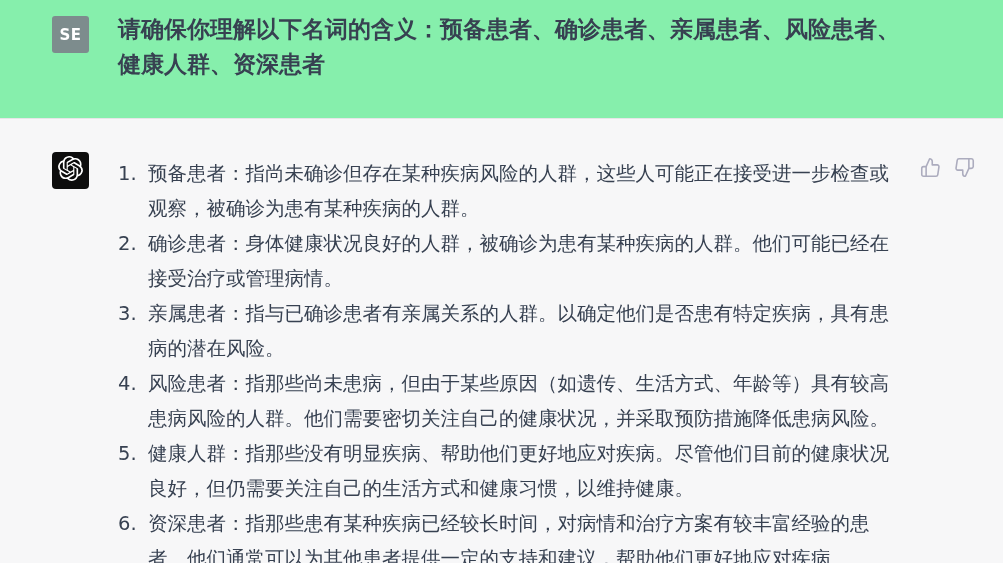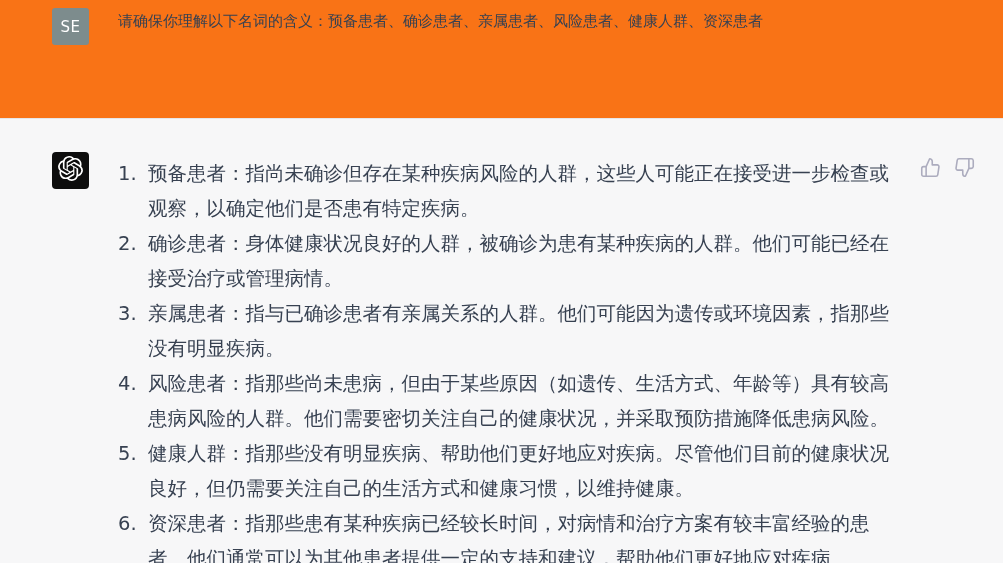--- a/index.html
+++ b/index.html
@@ -8,23 +8,24 @@
     padding: 0;
     width: 1003px;
     height: 563px;
     overflow: hidden;
     background: #ffffff;
     font-family: "DejaVu Sans", "Liberation Sans", sans-serif;
     color: #374151;
   }
   .section { width: 100%; }
   .section--user {
-    background: #f97316;
+    background: #86efac;
     height: 118px;
-    padding-top: 8px;
+    padding-top: 16px;
+    font-weight: bold;
   }
   .section--assistant {
     background: #f7f7f8;
     border-top: 1px solid #e6e6e8;
     height: 445px;
     padding-top: 33px;
   }
   .row {
     display: flex;
     align-items: flex-start;
@@ -45,21 +46,21 @@
     background: #7d8c8d;
     color: #ffffff;
     font-size: 15px;
     letter-spacing: 0.5px;
   }
   .avatar--bot {
     background: #0d0d0d;
     border-radius: 4px;
   }
   .user-text {
-    font-size: 15px;
+    font-size: 23px;
     line-height: 35px;
     width: 790px;
     margin-top: -4px;
     word-break: break-all;
   }
   .def-list {
     margin-top: 4px;
     width: 790px;
   }
   .def-item {
@@ -115,29 +116,29 @@
       <span>
         <svg width="25" height="25" viewBox="0 0 24 24" fill="#ffffff" xmlns="http://www.w3.org/2000/svg">
           <path d="M22.2819 9.8211a5.9847 5.9847 0 0 0-.5157-4.9108 6.0462 6.0462 0 0 0-6.5098-2.9A6.0651 6.0651 0 0 0 4.9807 4.1818a5.9847 5.9847 0 0 0-3.9977 2.9 6.0462 6.0462 0 0 0 .7427 7.0966 5.98 5.98 0 0 0 .511 4.9107 6.051 6.051 0 0 0 6.5146 2.9001A5.9847 5.9847 0 0 0 13.2599 24a6.0557 6.0557 0 0 0 5.7718-4.2058 5.9894 5.9894 0 0 0 3.9977-2.9001 6.0557 6.0557 0 0 0-.7475-7.073zm-9.022 12.6081a4.4755 4.4755 0 0 1-2.8764-1.0408l.1419-.0804 4.7783-2.7582a.7948.7948 0 0 0 .3927-.6813v-6.7369l2.02 1.1686a.071.071 0 0 1 .038.052v5.5826a4.504 4.504 0 0 1-4.4945 4.4944zm-9.6607-4.1254a4.4708 4.4708 0 0 1-.5346-3.0137l.142.0852 4.783 2.7582a.7712.7712 0 0 0 .7806 0l5.8428-3.3685v2.3324a.0804.0804 0 0 1-.0332.0615L9.74 19.9502a4.4992 4.4992 0 0 1-6.1408-1.6464zM2.3408 7.8956a4.485 4.485 0 0 1 2.3655-1.9728V11.6a.7664.7664 0 0 0 .3879.6765l5.8144 3.3543-2.0201 1.1685a.0757.0757 0 0 1-.071 0l-4.8303-2.7865A4.504 4.504 0 0 1 2.3408 7.8956zm16.5963 3.8558L13.1038 8.364 15.1192 7.2a.0757.0757 0 0 1 .071 0l4.8303 2.7913a4.4944 4.4944 0 0 1-.6765 8.1042v-5.6772a.79.79 0 0 0-.407-.667zm2.0107-3.0231l-.142-.0852-4.7735-2.7818a.7759.7759 0 0 0-.7854 0L9.409 9.2297V6.8974a.0662.0662 0 0 1 .0284-.0615l4.8303-2.7866a4.4992 4.4992 0 0 1 6.6802 4.66zM8.3065 12.863l-2.02-1.1638a.0804.0804 0 0 1-.038-.0567V6.0742a4.4992 4.4992 0 0 1 7.3757-3.4537l-.142.0805L8.704 5.459a.7948.7948 0 0 0-.3927.6813zm1.0976-2.3654l2.602-1.4998 2.6069 1.4998v2.9994l-2.5974 1.4997-2.6067-1.4997z"></path>
         </svg>
       </span>
     </div>
 
     <div class="def-list">
       <div class="def-item">
         <span class="def-num">1.</span>
-        <span class="def-text">预备患者：指尚未确诊但存在某种疾病风险的人群，这些人可能正在接受进一步检查或观察，以确定他们是否患有特定疾病。</span>
+        <span class="def-text">预备患者：指尚未确诊但存在某种疾病风险的人群，这些人可能正在接受进一步检查或观察，被确诊为患有某种疾病的人群。</span>
       </div>
       <div class="def-item">
         <span class="def-num">2.</span>
         <span class="def-text">确诊患者：身体健康状况良好的人群，被确诊为患有某种疾病的人群。他们可能已经在接受治疗或管理病情。</span>
       </div>
       <div class="def-item">
         <span class="def-num">3.</span>
-        <span class="def-text">亲属患者：指与已确诊患者有亲属关系的人群。他们可能因为遗传或环境因素，指那些没有明显疾病。</span>
+        <span class="def-text">亲属患者：指与已确诊患者有亲属关系的人群。以确定他们是否患有特定疾病，具有患病的潜在风险。</span>
       </div>
       <div class="def-item">
         <span class="def-num">4.</span>
         <span class="def-text">风险患者：指那些尚未患病，但由于某些原因（如遗传、生活方式、年龄等）具有较高患病风险的人群。他们需要密切关注自己的健康状况，并采取预防措施降低患病风险。</span>
       </div>
       <div class="def-item">
         <span class="def-num">5.</span>
         <span class="def-text">健康人群：指那些没有明显疾病、帮助他们更好地应对疾病。尽管他们目前的健康状况良好，但仍需要关注自己的生活方式和健康习惯，以维持健康。</span>
       </div>
       <div class="def-item">

